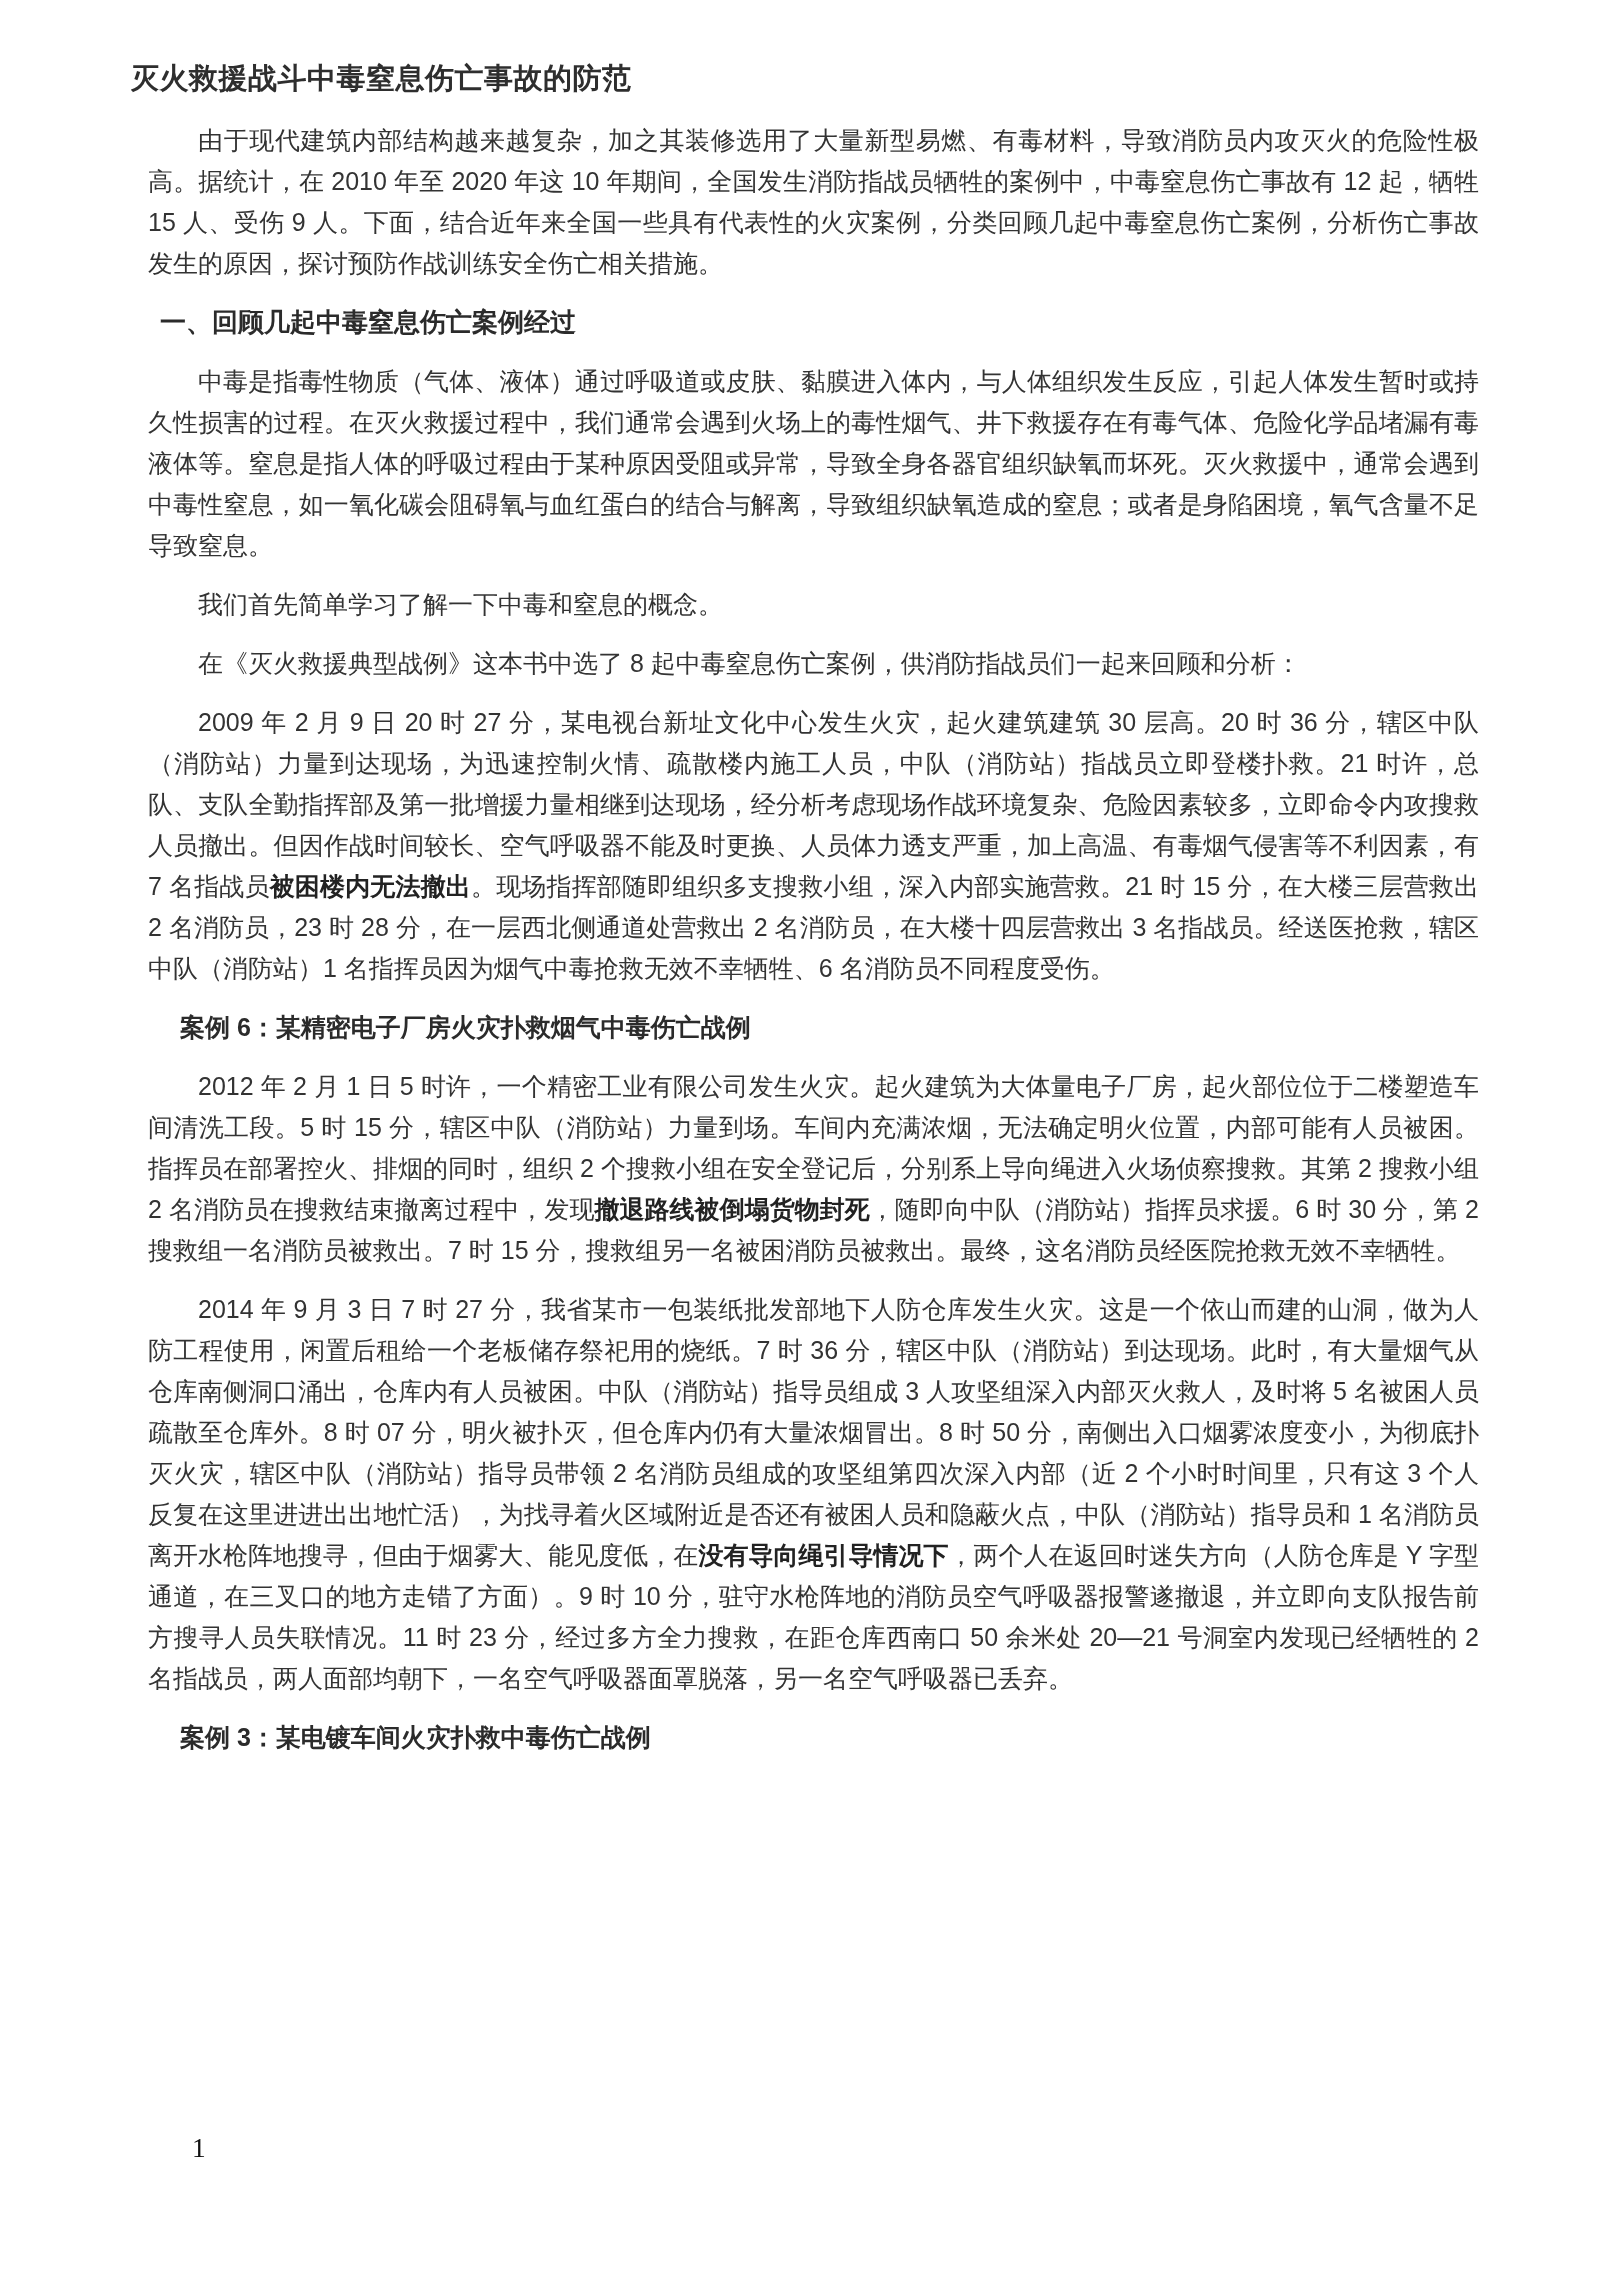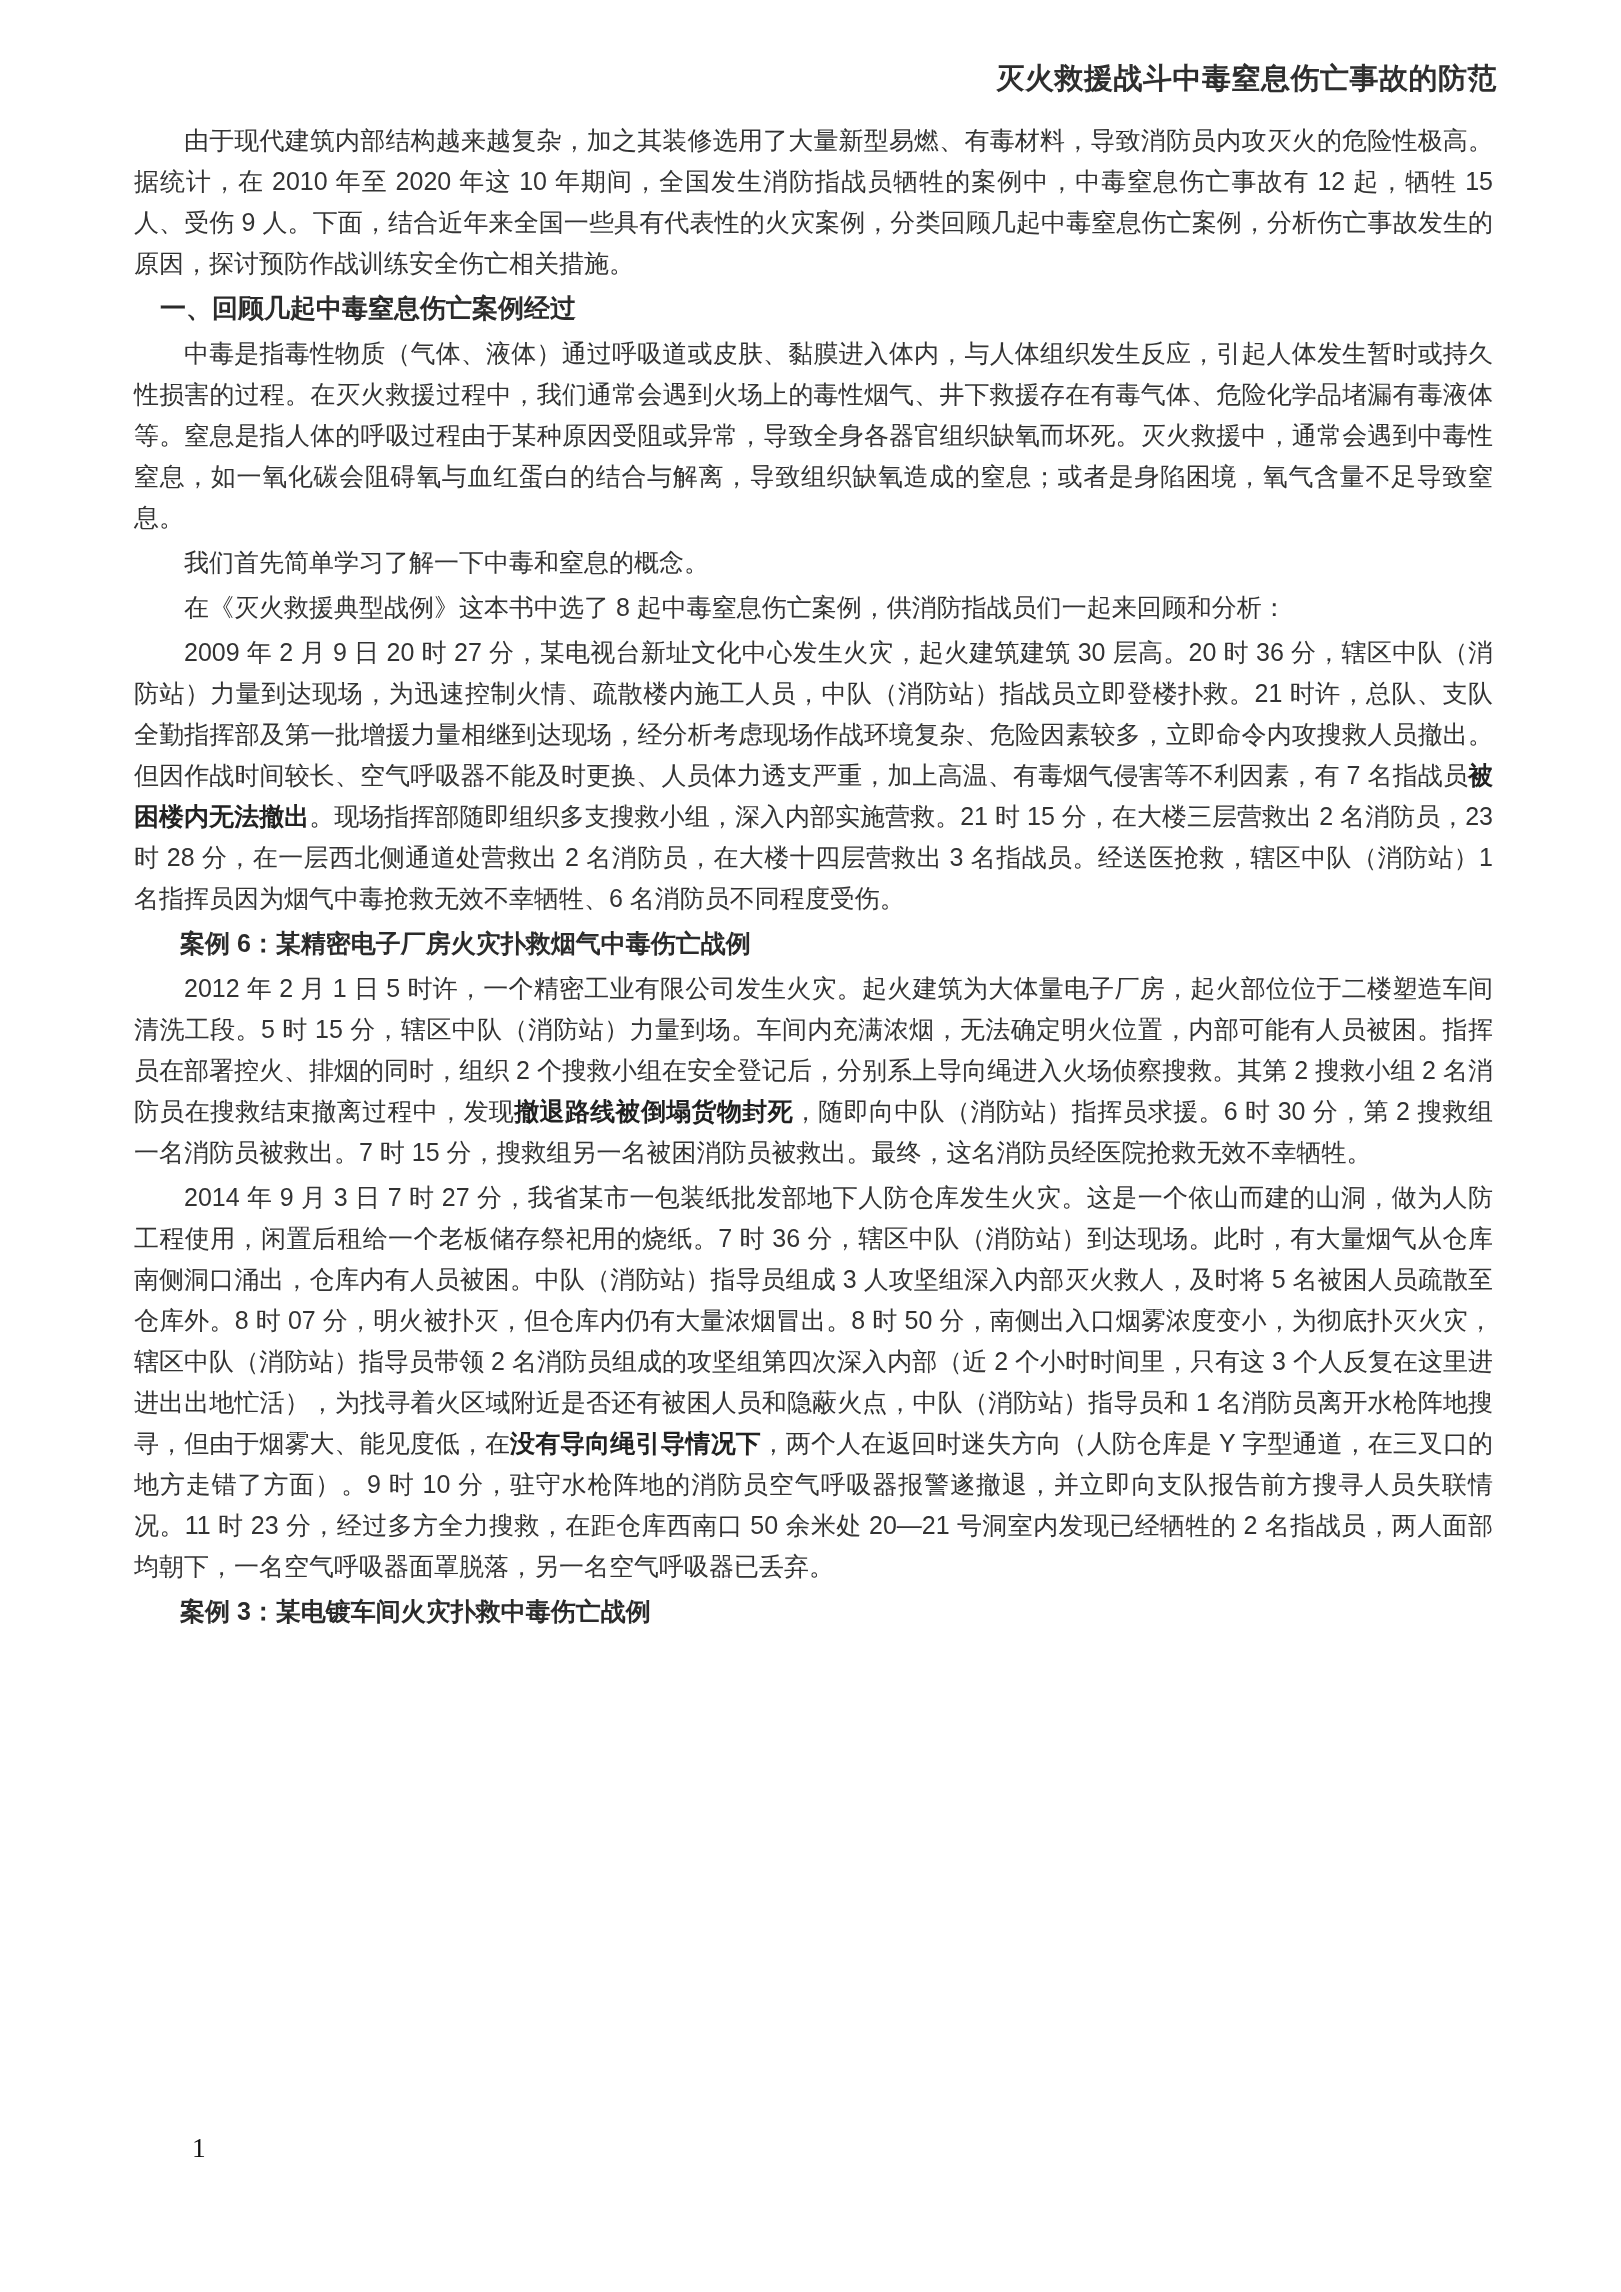--- a/index.html
+++ b/index.html
@@ -23,32 +23,32 @@
     height: 2293px;
     background: #ffffff;
   }
   .content {
     position: absolute;
     left: 130px;
     top: 57px;
     width: 1367px;
   }
   .doc-title {
-    text-align: right;
+    text-align: left;
     font-size: 29px;
     font-weight: bold;
     color: #2e2e2e;
     line-height: 1.5;
     margin: 0 0 19.6px 0;
     letter-spacing: 0.5px;
   }
   p.body-text {
     font-size: 25px;
     line-height: 41px;
-    margin: 4px;
+    margin: 18px;
     text-align: justify;
     text-justify: inter-ideograph;
     color: #333333;
     letter-spacing: 0px;
   }
   p.indent {
     text-indent: 2em;
   }
   p.heading {
     font-size: 25px;

